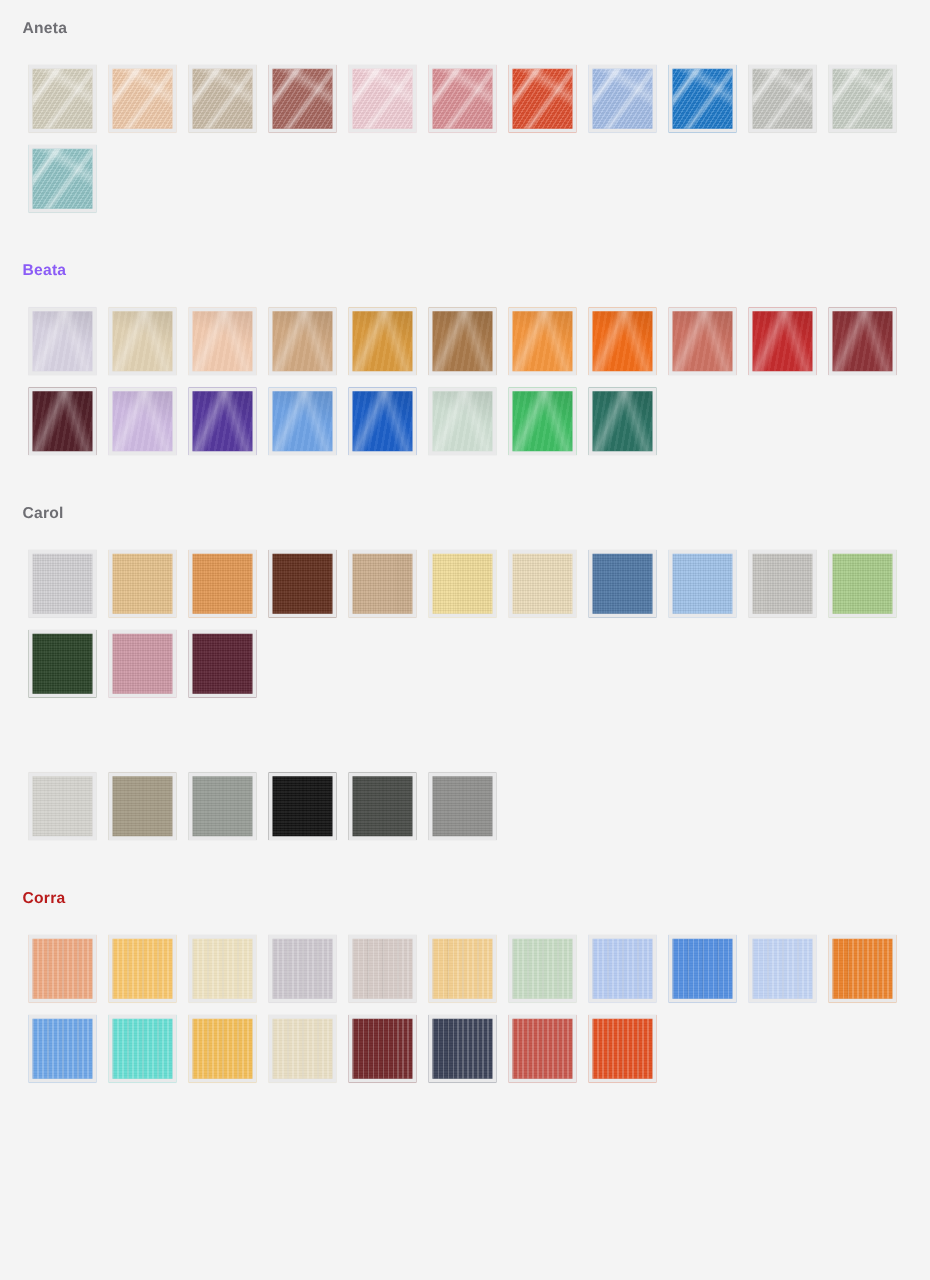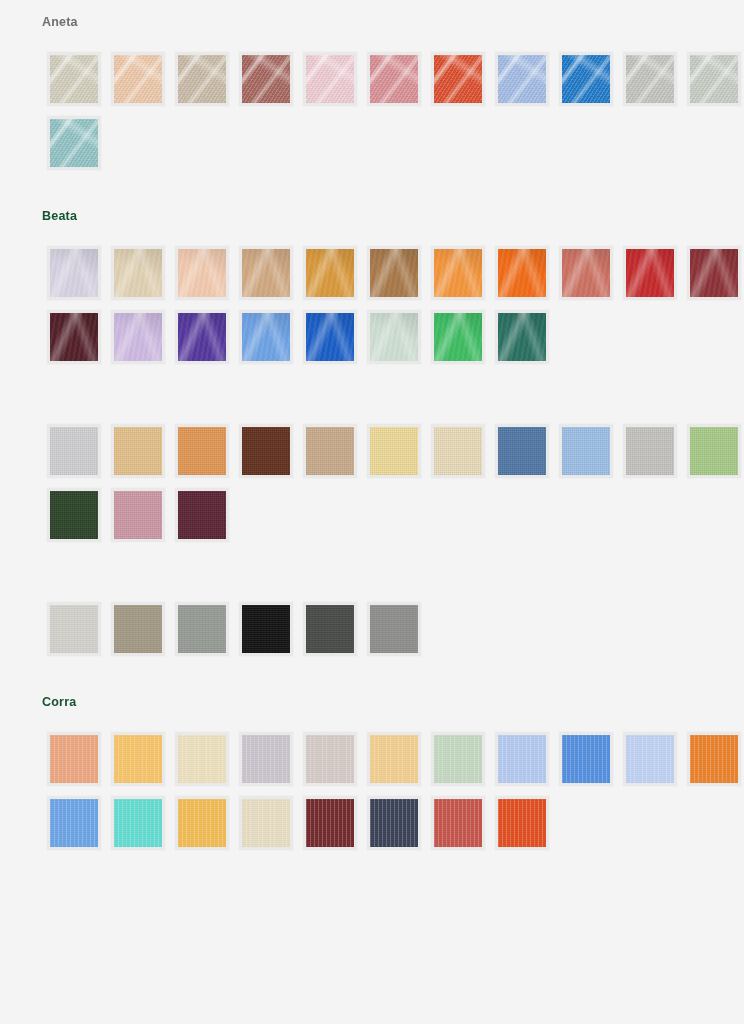--- a/index.html
+++ b/index.html
@@ -11,21 +11,20 @@
     width: 744px;
     height: 1024px;
     overflow: hidden;
     font-family: "Liberation Sans", sans-serif;
     -webkit-font-smoothing: antialiased;
   }
   #root {
     width: 628px;
     padding-top: 8px;
     box-sizing: border-box;
-    padding-left: 24px;
   }
   .group {
     margin: 0;
   }
   .group-title {
     font-size: 12.5px;
     font-weight: bold;
     color: #6e6e73;
     letter-spacing: 0.2px;
     padding-left: 18px;
@@ -140,21 +139,21 @@
           </div>
         </div>
         <div class="row">
           <div class="swatch" style="background-color: rgb(143, 195, 197); border-color: rgb(233, 233, 234);">
             <span class="tex tex-aneta"></span>
           </div>
         </div>
       </div>
     </section>
     <section class="group" style="padding-top: 20px; padding-bottom: 18px;">
-      <h2 class="group-title" style="color: #14532d;">Beata</h2>
+      <h2 class="group-title" style="color: #8b5cf6;">Beata</h2>
       <div class="rows">
         <div class="row">
           <div class="swatch" style="background-color: rgb(214, 209, 224); border-color: rgb(233, 233, 234);">
             <span class="tex tex-beata"></span>
           </div>
           <div class="swatch" style="background-color: rgb(223, 208, 178); border-color: rgb(233, 233, 234);">
             <span class="tex tex-beata"></span>
           </div>
           <div class="swatch" style="background-color: rgb(240, 201, 174); border-color: rgb(233, 233, 234);">
             <span class="tex tex-beata"></span>
@@ -206,20 +205,21 @@
           <div class="swatch" style="background-color: rgb(63, 188, 99); border-color: rgb(233, 233, 234);">
             <span class="tex tex-beata"></span>
           </div>
           <div class="swatch" style="background-color: rgb(44, 113, 99); border-color: rgb(233, 233, 234);">
             <span class="tex tex-beata"></span>
           </div>
         </div>
       </div>
     </section>
     <section class="group" style="padding-top: 20px; padding-bottom: 18px;">
+      <h2 class="group-title" style="color: rgb(110, 110, 115);">Carol</h2>
       <div class="rows">
         <div class="row">
           <div class="swatch" style="background-color: rgb(210, 209, 212); border-color: rgb(233, 233, 234);">
             <span class="tex tex-carol"></span>
           </div>
           <div class="swatch" style="background-color: rgb(230, 194, 141); border-color: rgb(233, 233, 234);">
             <span class="tex tex-carol"></span>
           </div>
           <div class="swatch" style="background-color: rgb(227, 153, 85); border-color: rgb(233, 233, 234);">
             <span class="tex tex-carol"></span>
@@ -280,21 +280,21 @@
           <div class="swatch" style="background-color: rgb(71, 74, 70); border-color: rgb(233, 233, 234);">
             <span class="tex tex-classic"></span>
           </div>
           <div class="swatch" style="background-color: rgb(142, 142, 140); border-color: rgb(233, 233, 234);">
             <span class="tex tex-classic"></span>
           </div>
         </div>
       </div>
     </section>
     <section class="group" style="padding-top: 20px; padding-bottom: 18px;">
-      <h2 class="group-title" style="color: #14532d;">Corra</h2>
+      <h2 class="group-title" style="color: #b91c1c;">Corra</h2>
       <div class="rows">
         <div class="row">
           <div class="swatch" style="background-color: rgb(234, 165, 126); border-color: rgb(233, 233, 234);">
             <span class="tex tex-corra"></span>
           </div>
           <div class="swatch" style="background-color: rgb(245, 195, 104); border-color: rgb(233, 233, 234);">
             <span class="tex tex-corra"></span>
           </div>
           <div class="swatch" style="background-color: rgb(235, 223, 189); border-color: rgb(233, 233, 234);">
             <span class="tex tex-corra"></span>

